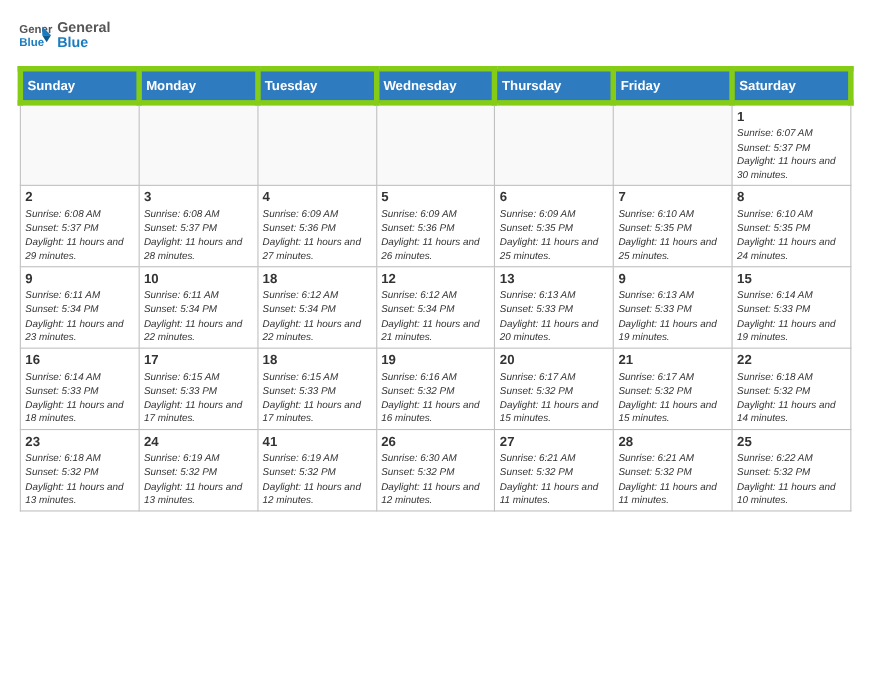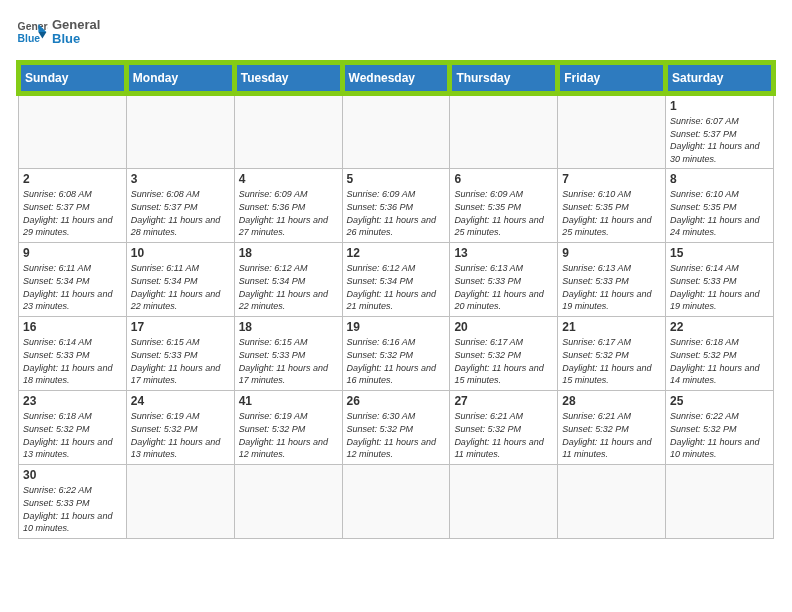--- a/index.html
+++ b/index.html
@@ -320,29 +320,14 @@
 and 11 minutes.</div>
         </td>
         <td>
           <span class="day-num">25</span>
           <div class="cell-info">Sunrise: 6:22 AM
 Sunset: 5:32 PM
 Daylight: 11 hours
 and 10 minutes.</div>
         </td>
       </tr>
-      <tr class="last-row">
-        <td>
-          <span class="day-num">30</span>
-          <div class="cell-info">Sunrise: 6:22 AM
-Sunset: 5:33 PM
-Daylight: 11 hours
-and 10 minutes.</div>
-        </td>
-        <td class="empty"></td>
-        <td class="empty"></td>
-        <td class="empty"></td>
-        <td class="empty"></td>
-        <td class="empty"></td>
-        <td class="empty"></td>
-      </tr>
     </tbody>
 </table>
 
 </body></html>

